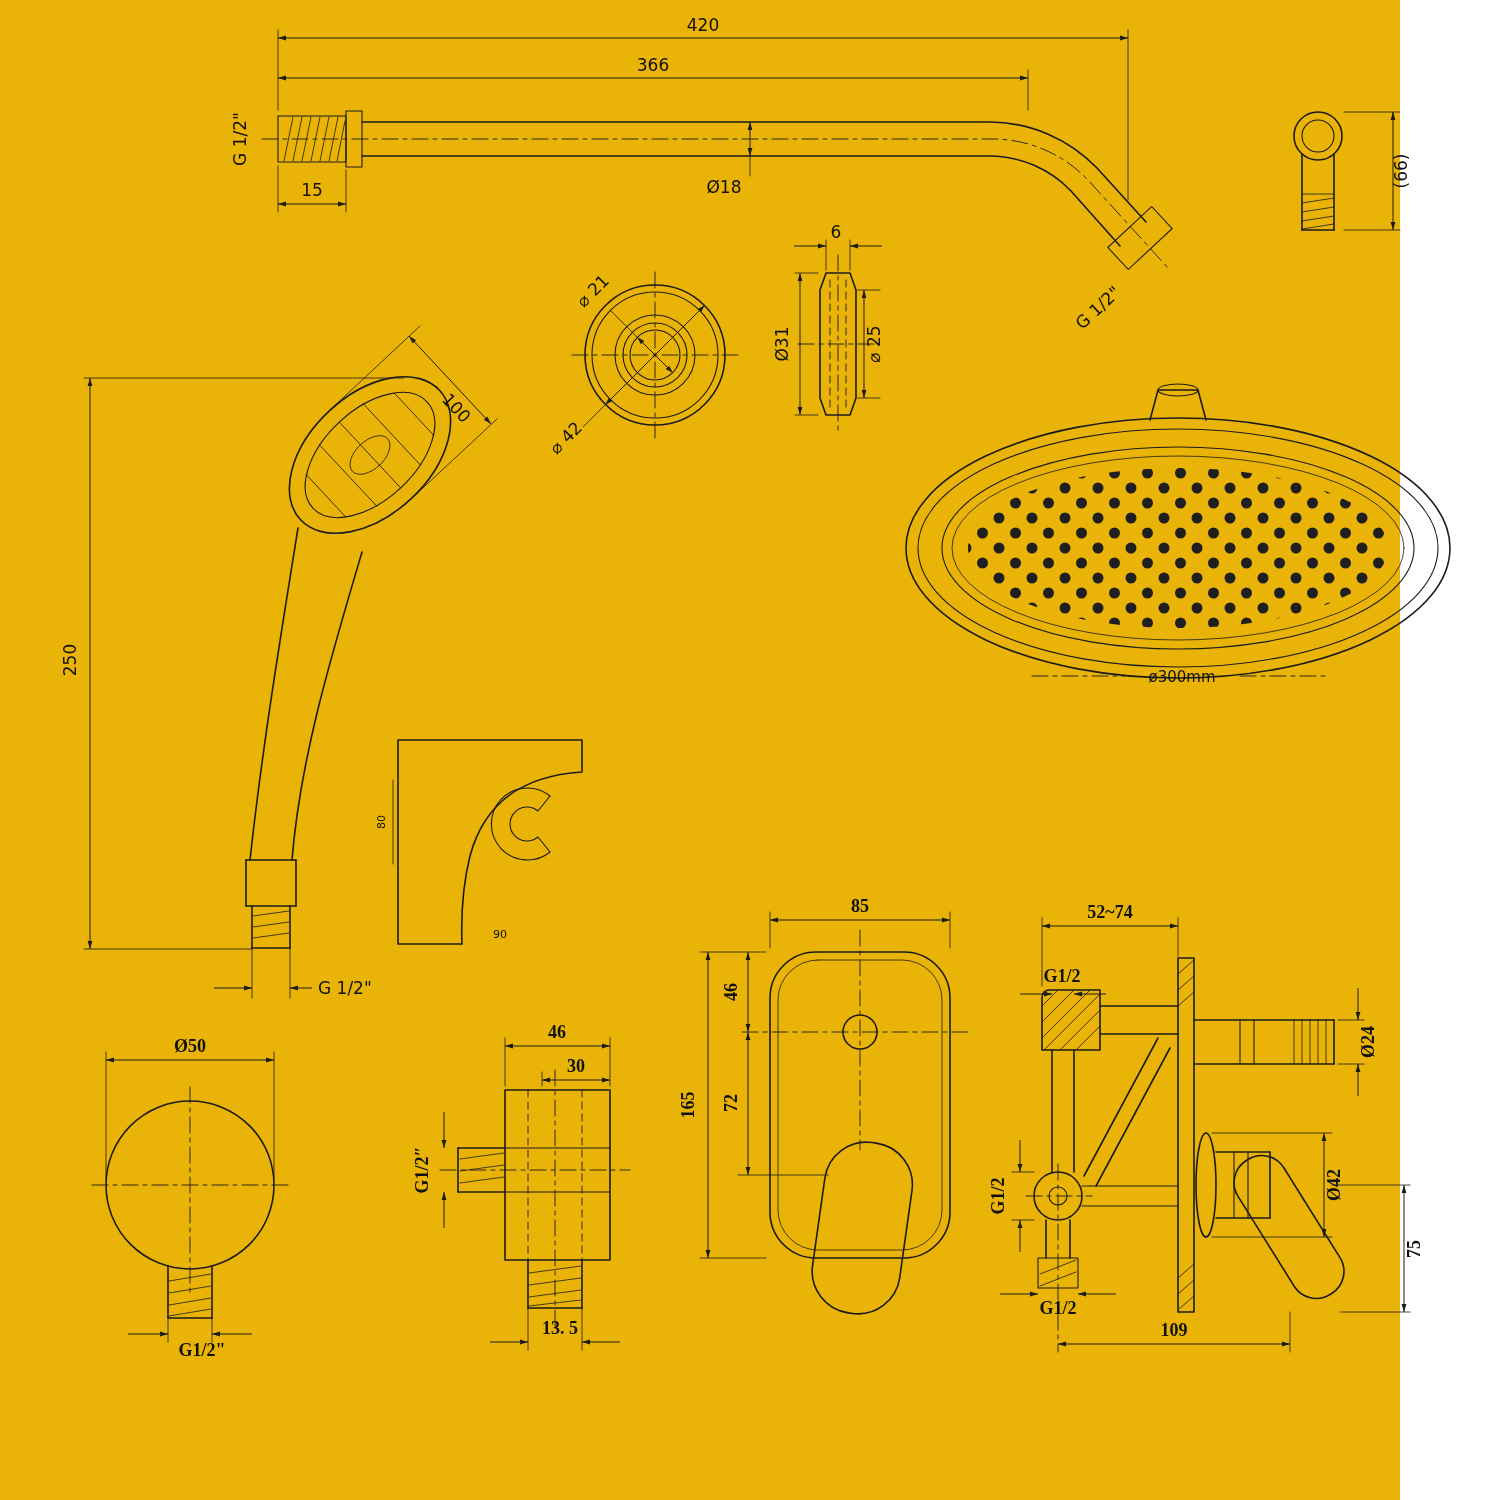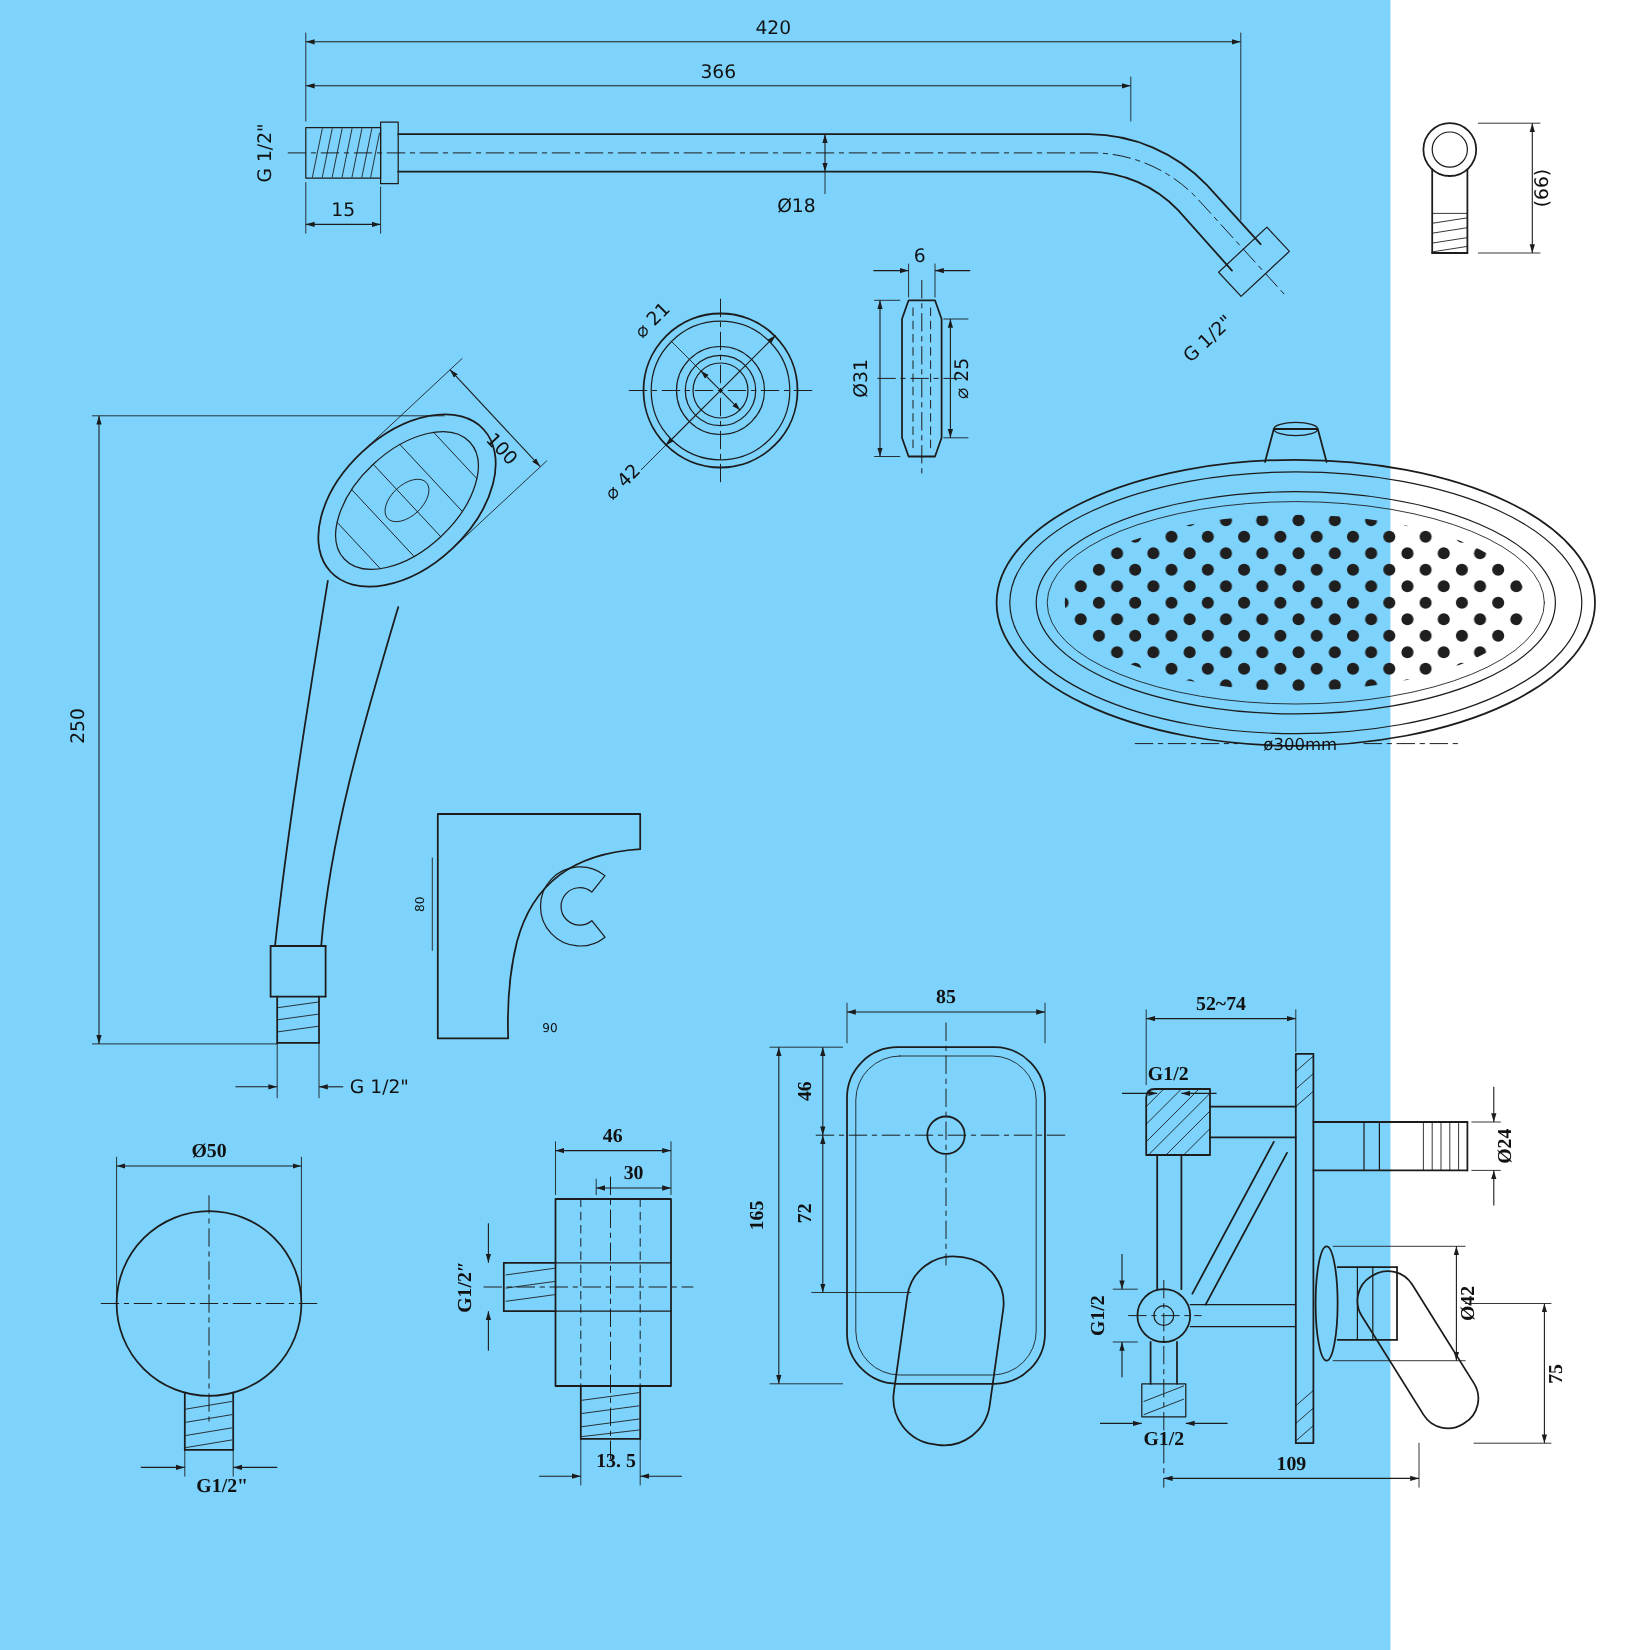--- a/index.html
+++ b/index.html
@@ -1,16 +1,16 @@
 <!DOCTYPE html>
 <html><head>
 <meta charset="utf-8">
 <style>
   html,body{margin:0;padding:0;background:#fff;}
-  .page{width:1264px;height:1500px;background:#7dd3fc;position:relative;}
+  .page{width:1400px;height:1500px;background:#eab308;position:relative;}
   svg{display:block;}
   .s{stroke:#1c1c1c;fill:none;stroke-width:1.6;stroke-linecap:round;stroke-linejoin:round;}
   .m{stroke-width:1.1;}
   .t0{stroke-width:0.8;}
   .cl{stroke-dasharray:16 5 4 5;stroke-width:0.9;}
   .hid{stroke-dasharray:7 5;stroke-width:0.9;}
   .dim,.me,.ms{stroke:#1c1c1c;fill:none;stroke-width:1;}
   .dim{marker-start:url(#ar);marker-end:url(#ar);}
   .me{marker-end:url(#ar);}
   .ms{marker-start:url(#ar);}

